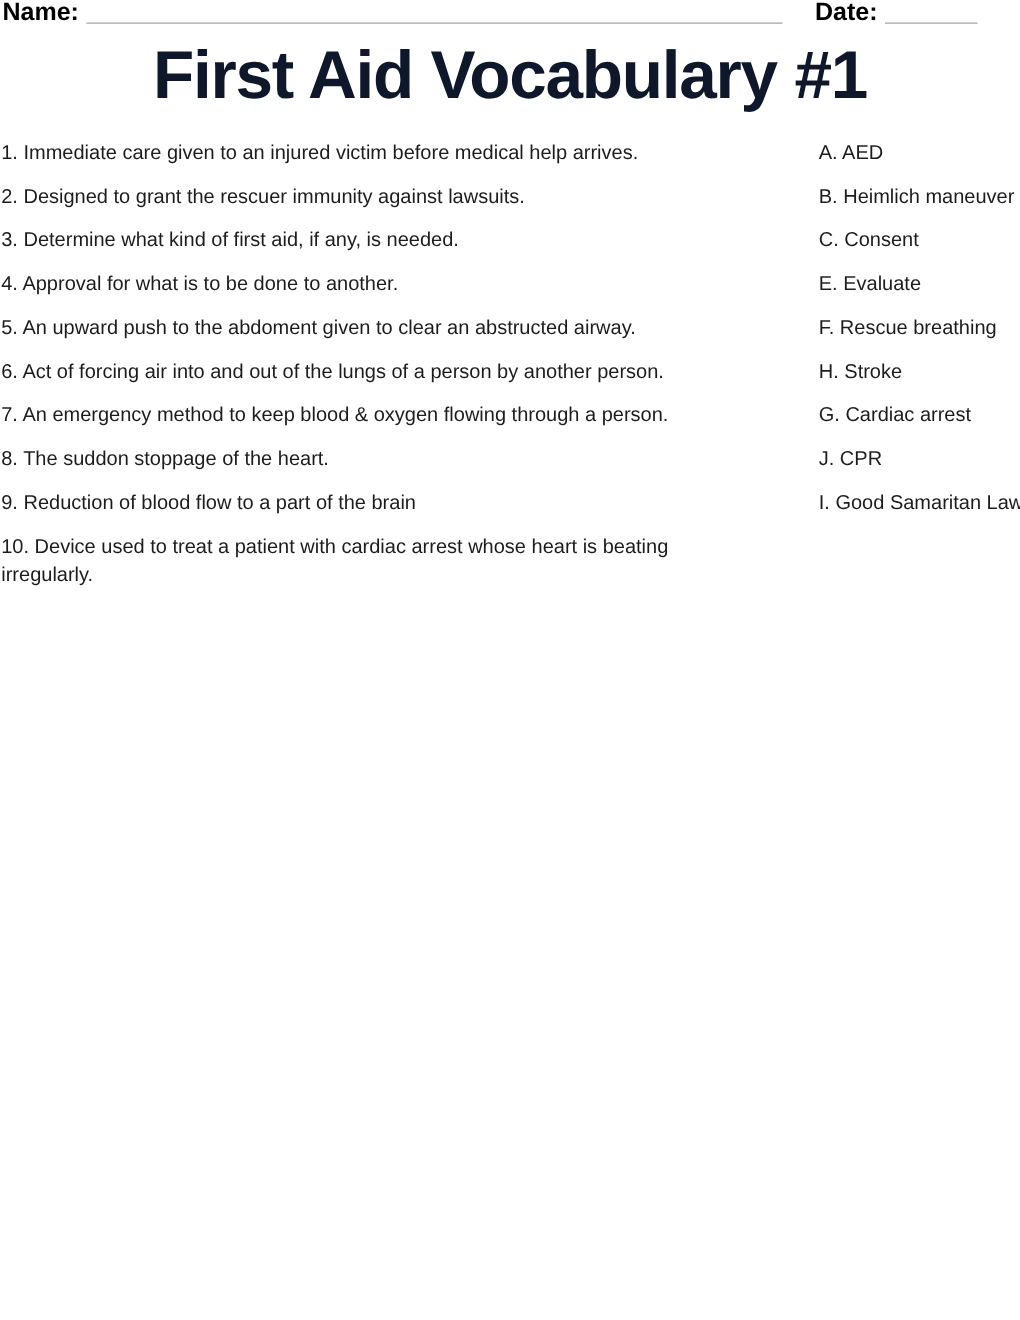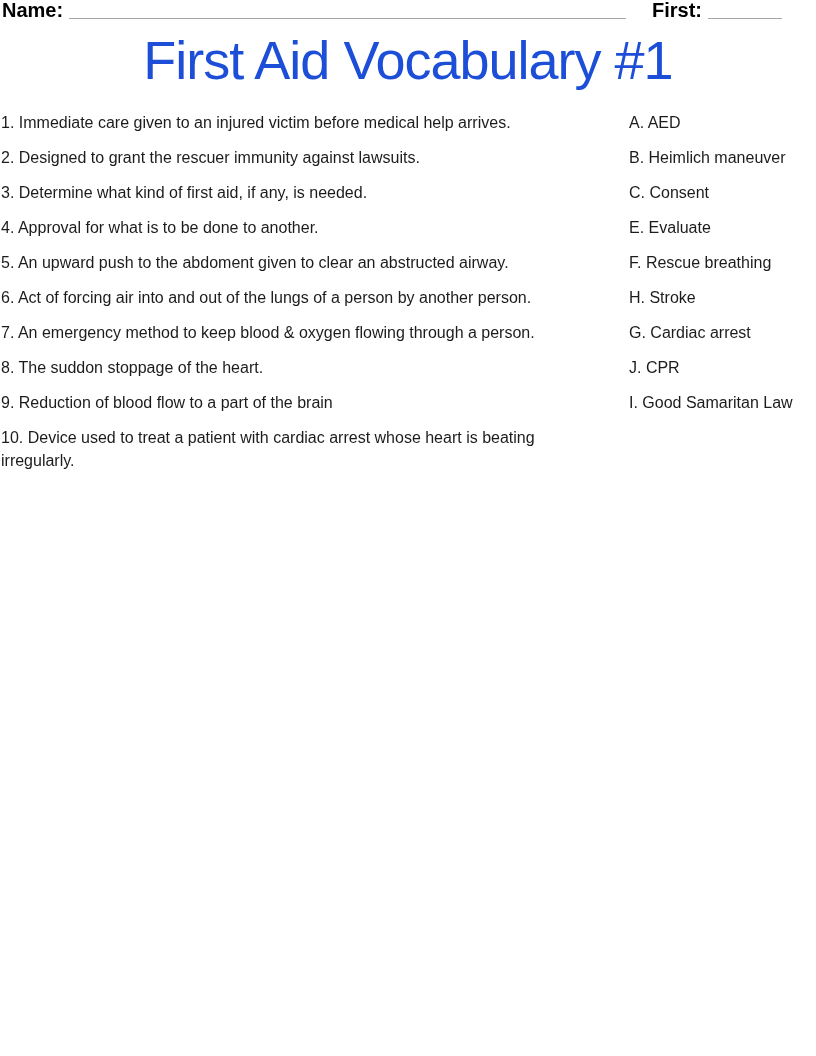--- a/index.html
+++ b/index.html
@@ -49,36 +49,36 @@
 
   
   .title {
     position: absolute;
     top: 28px;
     left: 0;
     right: 0;
     margin: 0;
     text-align: center;
     font-size: 54px;
-    font-weight: 400;
-    color: #1d4ed8;
+    font-weight: 700;
+    color: #0f172a;
     letter-spacing: -1px;
     line-height: 64px;
   }
 
   
   .questions {
     position: absolute;
     left: 1px;
     top: 111px;
     width: 585px;
   }
   .answers {
     position: absolute;
-    left: 629px;
+    left: 655px;
     top: 111px;
     width: 161px;
   }
   .questions p, .answers p {
     margin: 0 0 12px 0;
     font-size: 16px;
     line-height: 23px;
     color: #1c1c1c;
   }
   .answers p {
@@ -86,21 +86,21 @@
   }
 </style>
 </head>
 <body>
 
 <div class="page">
 
   <div class="header-row">
     <span class="hdr-label">Name:</span>
     <span class="blank-line name-line"></span>
-    <span class="hdr-label date">First:</span>
+    <span class="hdr-label date">Date:</span>
     <span class="blank-line date-line"></span>
   </div>
 
   <h1 class="title">First Aid Vocabulary #1</h1>
 
   <div class="questions">
     <p>1. Immediate care given to an injured victim before medical help arrives.</p>
     <p>2. Designed to grant the rescuer immunity against lawsuits.</p>
     <p>3. Determine what kind of first aid, if any, is needed.</p>
     <p>4. Approval for what is to be done to another.</p>

